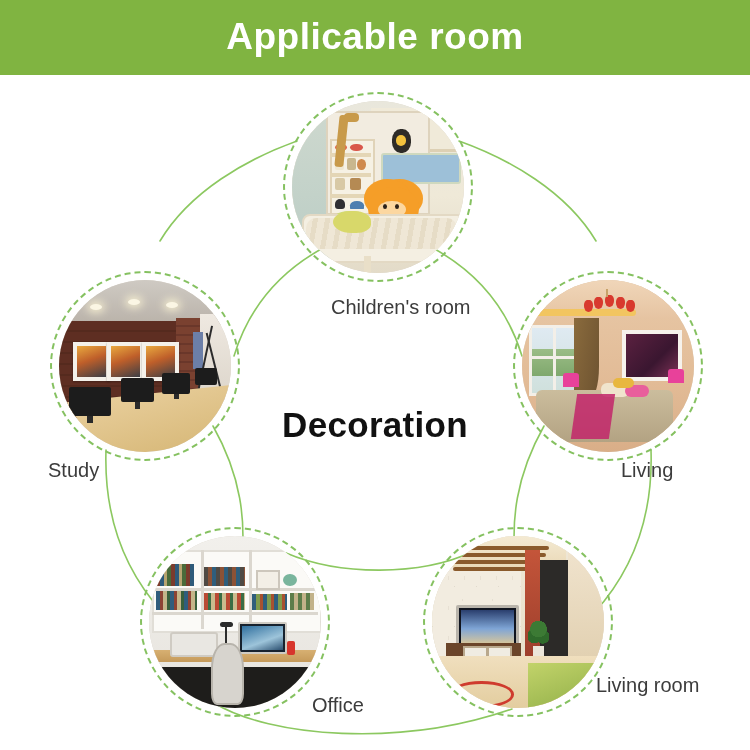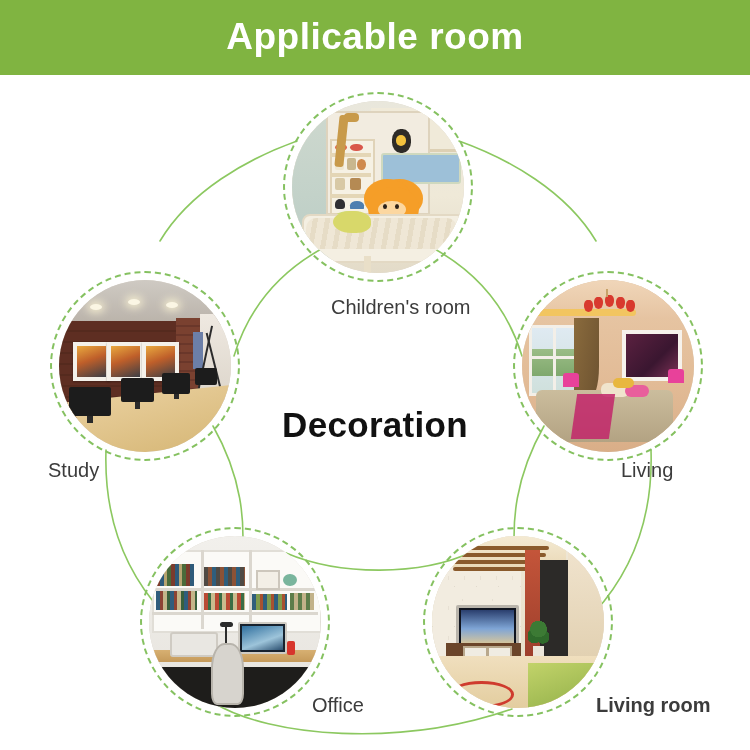--- a/index.html
+++ b/index.html
@@ -123,21 +123,21 @@
   #node-children { left: 283px; top: 17px; }
   #node-office   { left: 50px;  top: 196px; }
   #node-bedroom  { left: 513px; top: 196px; }
   #node-study    { left: 140px; top: 452px; }
   #node-living   { left: 423px; top: 452px; }
 
   #caption-children { left: 307px; top: 222px; margin-left: 24px; }
   #caption-office   { left: 48px;  top: 385px; }
   #caption-bedroom  { left: 621px; top: 385px; }
   #caption-study    { left: 312px; top: 620px; }
-  #caption-living   { left: 596px; top: 620px; font-weight: bold; }
+  #caption-living   { left: 596px; top: 600px; }
 
   
 
   
   .kid-wall       { position:absolute; inset:0; background:linear-gradient(180deg,#e9e7dc 0%, #efe9d8 55%, #e3dbc8 100%); }
   .kid-leftwall   { position:absolute; left:0; top:0; width:22%; height:100%; background:linear-gradient(180deg,#cfd9cf,#b9ccc4); }
   .kid-cabinet    { position:absolute; left:20%; top:6%; width:58%; height:58%; background:#f2ece0; border:2px solid #ded3bd; }
   .kid-shelf      { position:absolute; background:#e4d6b6; height:4px; }
   .kid-shelfbox   { position:absolute; background:#f6f1e4; border:2px solid #e0d3b8; }
   .kid-upperpanel { position:absolute; left:46%; top:4%; width:52%; height:24%; background:#f0ead9; border-bottom:3px solid #ddd0b4; }

